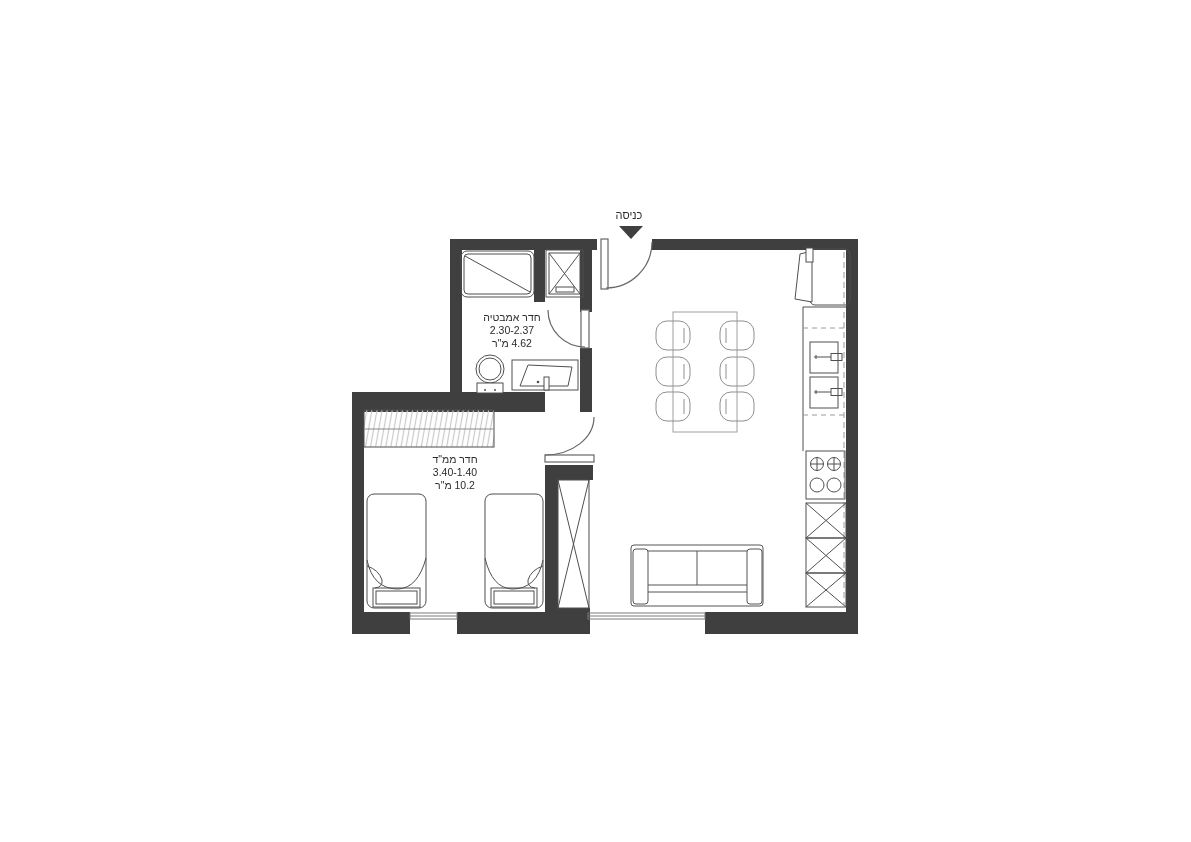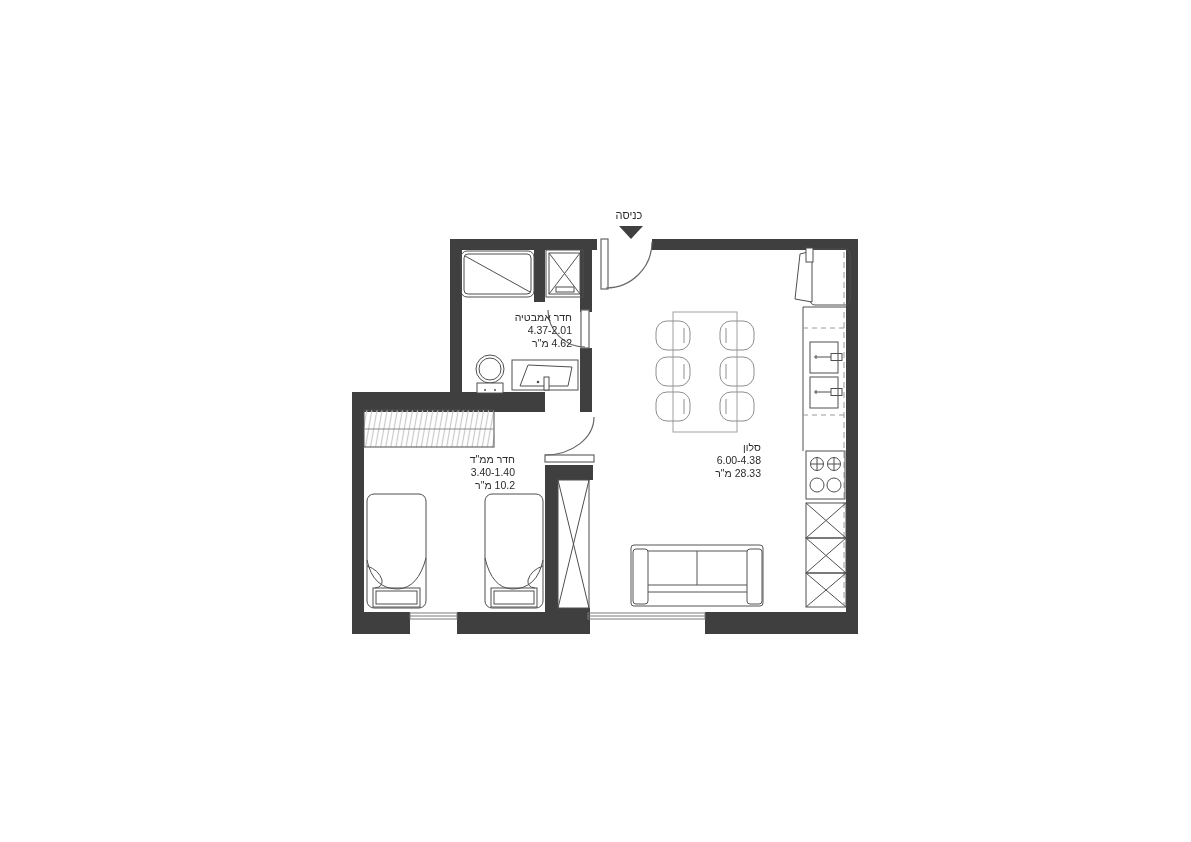--- a/index.html
+++ b/index.html
@@ -1,19 +1,19 @@
 <!DOCTYPE html>
 <html><head>
 <meta charset="utf-8">
 <style>
   html,body{margin:0;padding:0;background:#ffffff;}
   #stage{position:relative;width:1075px;height:842px;background:#ffffff;overflow:hidden;
          font-family:"Liberation Sans",sans-serif;}
   #plan-svg{position:absolute;left:0;top:0;}
-  .label{position:absolute;text-align:right;color:#2b2b2b;
+  .label{position:absolute;text-align:center;color:#2b2b2b;
          font:10.5px/13px "Liberation Sans",sans-serif;}
   .entrance-label{position:absolute;text-align:center;color:#2b2b2b;
          font:11px/12px "Liberation Sans",sans-serif;}
 </style>
 </head>
 <body>
 
 <div id="stage">
 
   <svg id="plan-svg" width="1191" height="842" viewBox="0 0 1191 842">
@@ -199,29 +199,24 @@
 
     <polygon points="619,226 643,226 631,239" fill="#3f3f3f"></polygon>
   </svg>
 
   <div class="entrance-label" style="left:579px;top:209px;width:100px">
     <span dir="rtl">כניסה</span>
   </div>
 
   <div class="label" style="left:452px;top:311px;width:120px">
     <div dir="rtl">חדר אמבטיה</div>
-    <div dir="ltr">4.37-2.01</div>
+    <div dir="ltr">2.30-2.37</div>
     <div dir="rtl">4.62 מ"ר</div>
   </div>
 
   <div class="label" style="left:395px;top:453px;width:120px">
     <div dir="rtl">חדר ממ"ד</div>
     <div dir="ltr">3.40-1.40</div>
     <div dir="rtl">10.2 מ"ר</div>
   </div>
 
-  <div class="label" style="left:641px;top:441px;width:120px">
-    <div dir="rtl">סלון</div>
-    <div dir="ltr">6.00-4.38</div>
-    <div dir="rtl">28.33 מ"ר</div>
-  </div>
 
 </div>
 
 </body></html>

